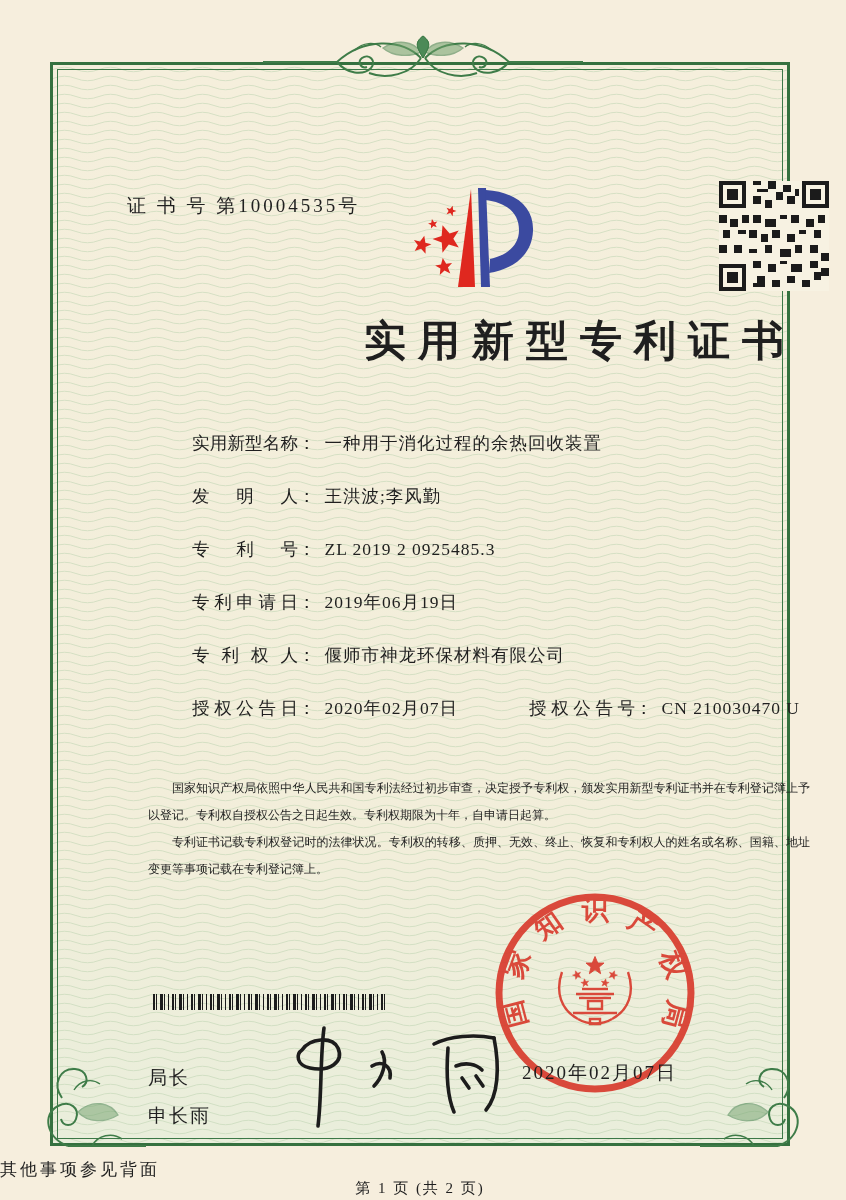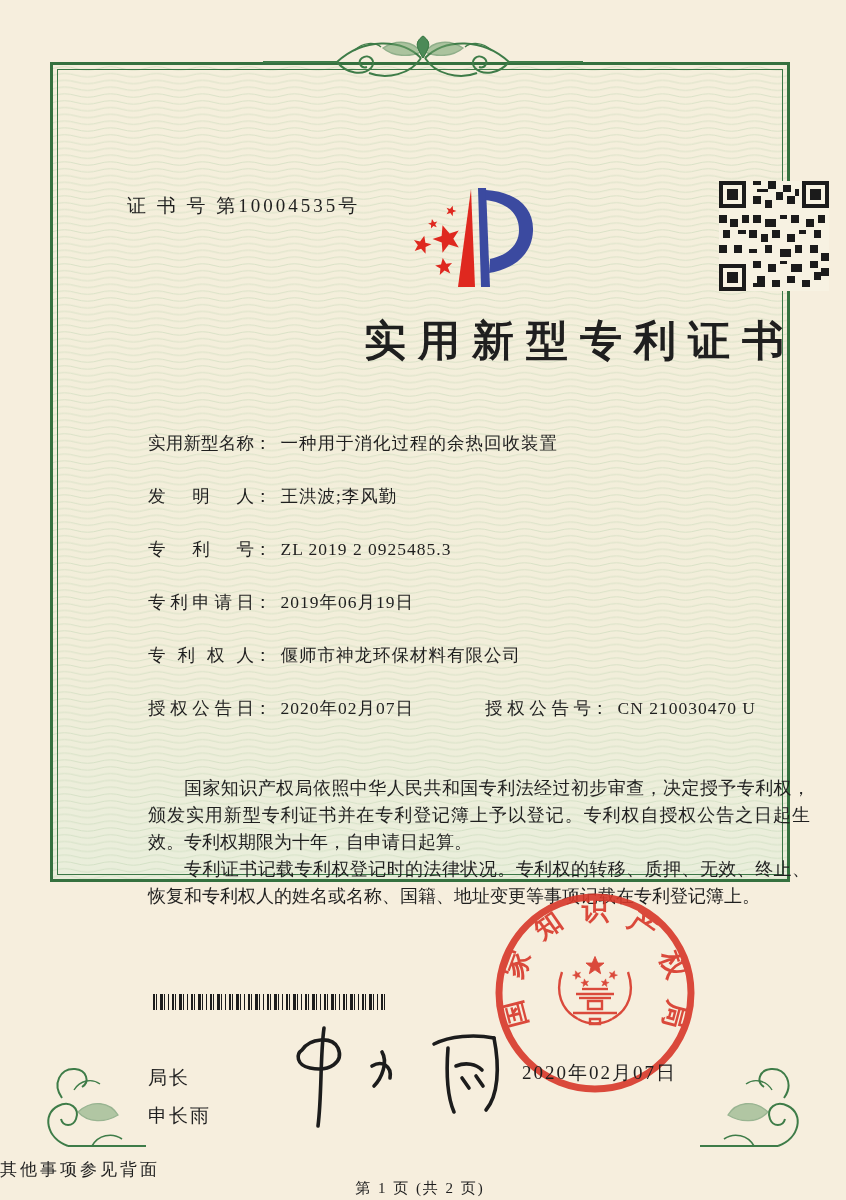--- a/index.html
+++ b/index.html
@@ -1,40 +1,40 @@
 <!DOCTYPE html>
 <html><head>
 <meta charset="utf-8">
 <style>
   html,body{margin:0;padding:0;}
   body{font-family:"Liberation Serif","DejaVu Serif",serif;color:#1f1f1f;}
   .page{position:relative;width:846px;height:1200px;background:#f6eedd;overflow:hidden;}
   
-  .frame{position:absolute;left:50px;top:62px;width:740px;height:820px;border:3px solid #35713f;box-sizing:border-box;}
+  .frame{position:absolute;left:50px;top:62px;width:740px;height:1084px;border:3px solid #35713f;box-sizing:border-box;}
   .frame-inner{position:absolute;inset:4px;border:1px solid #3c7847;pointer-events:none;}
   .guilloche{position:absolute;inset:0;width:100%;height:100%;}
   .content{position:absolute;inset:0;z-index:2;}
   
   .orn-top{position:absolute;left:263px;top:32px;z-index:3;}
   .orn-bl{position:absolute;left:34px;top:1056px;z-index:3;}
   .orn-br{position:absolute;left:697px;top:1056px;z-index:3;transform:scaleX(-1);}
   
   .cert-no{position:absolute;left:74px;top:128px;font-size:19px;letter-spacing:3px;}
   .logo{position:absolute;left:352px;top:110px;}
   .qr{position:absolute;left:666px;top:116px;}
   .title{position:absolute;left:9px;top:248px;width:100%;text-align:right;font-size:42px;font-weight:bold;letter-spacing:12px;}
   
   .fields{position:absolute;left:95px;top:366px;width:660px;font-size:17.5px;}
   .frow{margin-bottom:35px;white-space:nowrap;position:relative;height:18px;}
-  .flabel{display:inline-block;width:106px;text-align:justify;text-align-last:justify;vertical-align:top;}
+  .flabel{display:inline-block;width:106px;text-align:justify;text-align-last:justify;vertical-align:top;margin-left:44px;}
   .fcolon{display:inline-block;margin-right:9px;}
   .fvalue{letter-spacing:1px;}
   .pair2{position:absolute;left:337px;top:0;}
   
-  .paras{position:absolute;left:95px;top:710px;width:662px;font-size:18px;line-height:27px;text-align:justify;}
+  .paras{position:absolute;left:95px;top:710px;width:662px;font-size:12px;line-height:27px;text-align:justify;}
   .paras p{margin:0;text-indent:2em;}
   
   .barcode{position:absolute;left:100px;top:929px;width:232px;height:16px;
     background:repeating-linear-gradient(90deg,#1c1c1c 0 2px,transparent 2px 3px,#1c1c1c 3px 4px,transparent 4px 7px,#1c1c1c 7px 10px,transparent 10px 11px,#1c1c1c 11px 12px,transparent 12px 15px,#1c1c1c 15px 16px,transparent 16px 19px);}
   
   .officer-title{position:absolute;left:95px;top:1000px;font-size:19px;letter-spacing:2px;}
   .officer-name{position:absolute;left:95px;top:1038px;font-size:19px;letter-spacing:2px;text-align:right;}
   .signature{position:absolute;left:225px;top:945px;z-index:4;}
   
   .seal{position:absolute;left:490px;top:888px;z-index:3;opacity:.9;}

